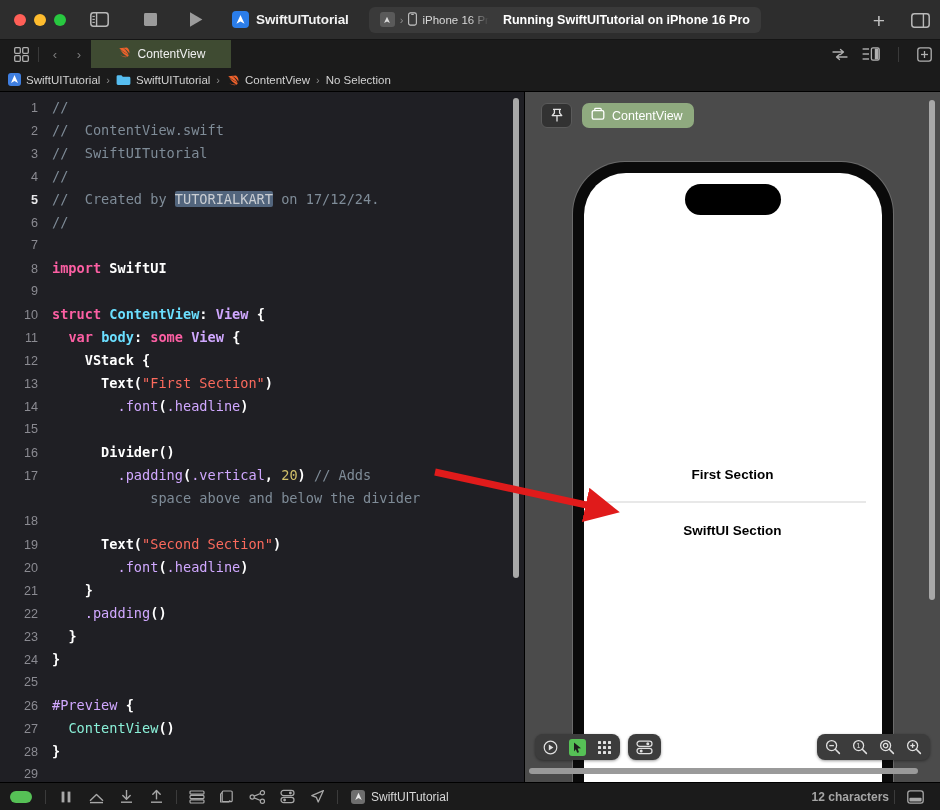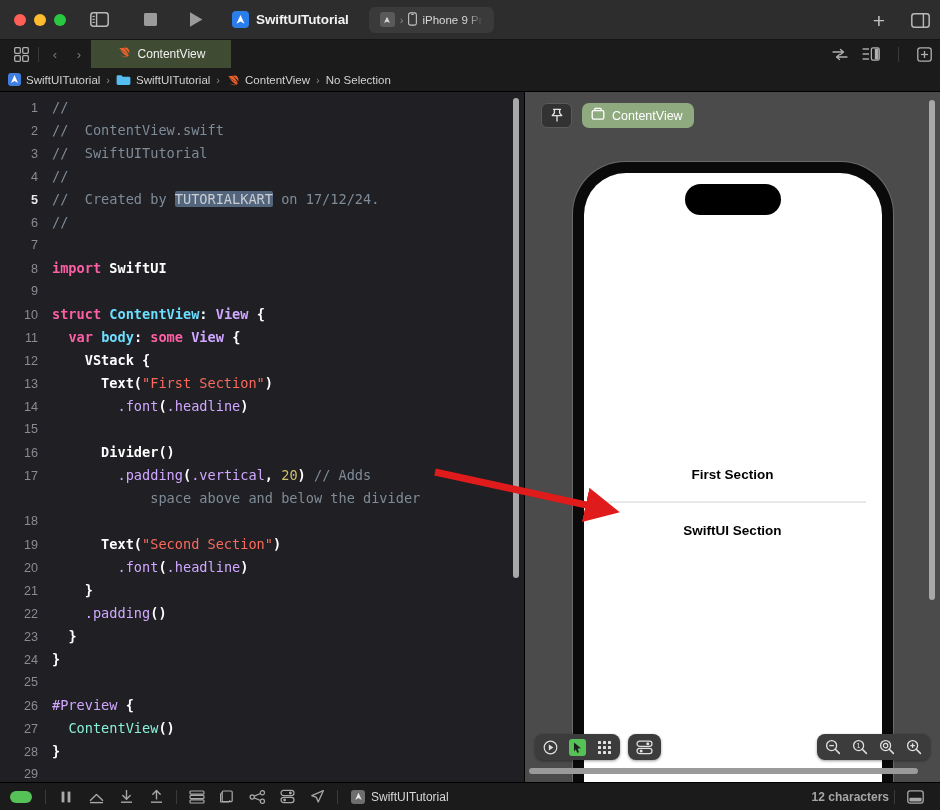--- a/index.html
+++ b/index.html
@@ -386,22 +386,23 @@
               <path d="M6 1 L10.4 10.6 L6 8.1 L1.6 10.6 Z" fill="#dddddd"></path>
             </svg>
         </span>
         <span class="chev-sep">›</span>
         <span>
           <svg width="9" height="14" viewBox="0 0 10 15">
             <rect x="0.7" y="0.7" width="8.6" height="13.6" rx="2" stroke="#c7c7c7" stroke-width="1.2" fill="none"></rect>
             <line x1="3.6" y1="2.5" x2="6.4" y2="2.5" stroke="#c7c7c7" stroke-width="1"></line>
           </svg>
         </span>
-        <span class="dev-name">iPhone 9 Pr</span>
-      </span>
+        <span class="dev-name">iPhone 16 Pr</span>
+      </span>
+      <span class="run-status">Running SwiftUITutorial on iPhone 16 Pro</span>
     </div>
 
     <div class="tb-right">
       <span class="plus-btn">+</span>
       <span class="tb-icon">
         <svg width="19" height="15" viewBox="0 0 19 15" fill="none">
           <rect x="0.8" y="0.8" width="17.4" height="13.4" rx="2.6" stroke="#b9b9b9" stroke-width="1.5"></rect>
           <line x1="12.4" y1="1" x2="12.4" y2="14" stroke="#b9b9b9" stroke-width="1.4"></line>
         </svg>
       </span>

